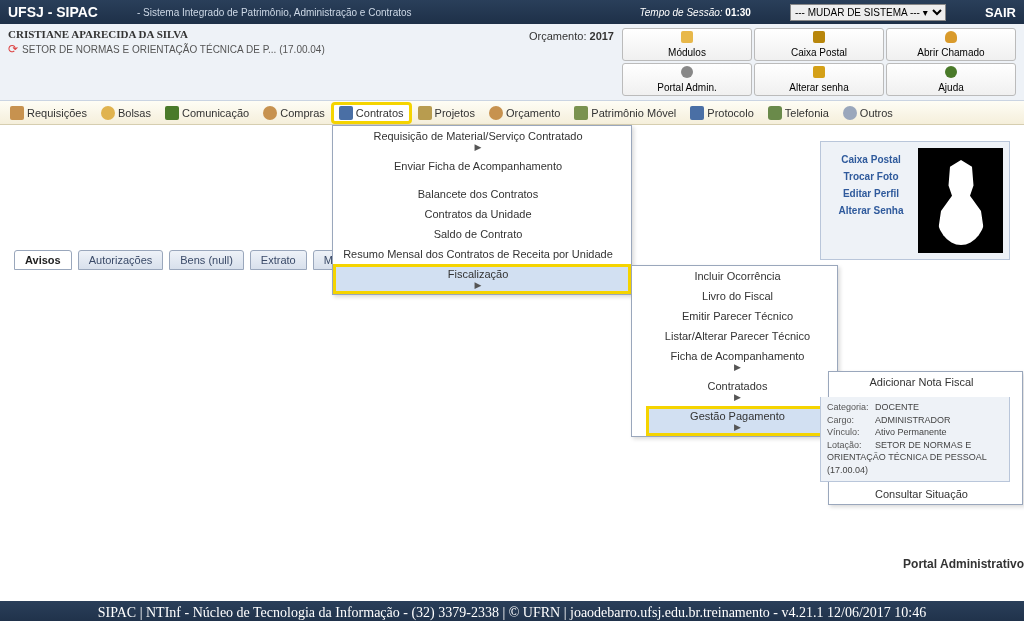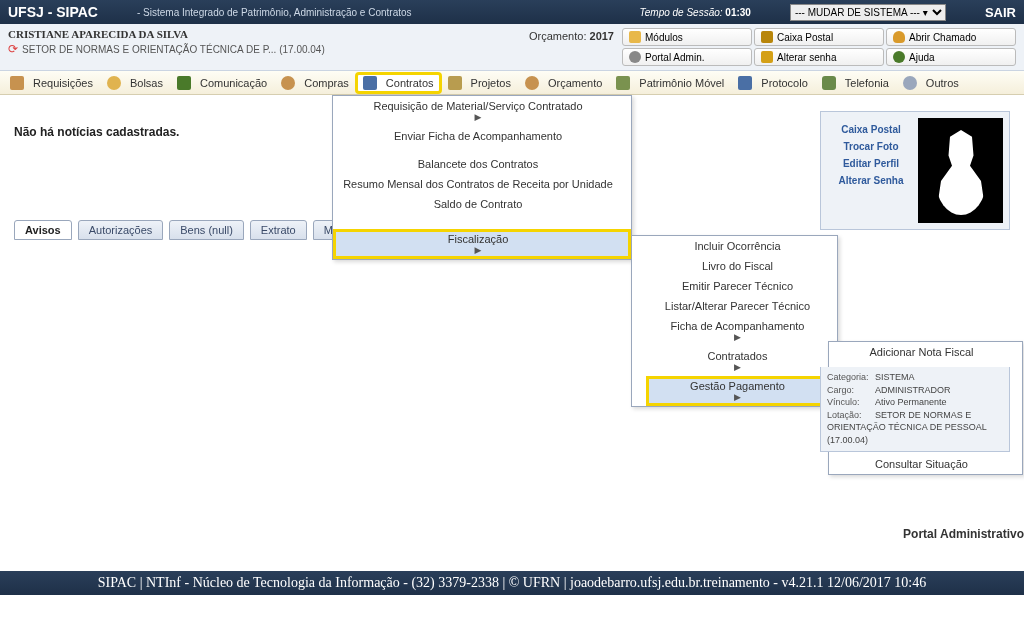--- a/index.html
+++ b/index.html
@@ -11,35 +11,35 @@
   .topbar .session b { font-style: normal; }
   .topbar select { font-size: 10px; border: 1px solid #888; background: #eee; height: 17px; }
   .topbar .sair { font-weight: bold; font-size: 13px; margin-left: 8px; color: #fff; cursor: pointer; }
   .infobar { background: #eef2f7; border-bottom: 1px solid #cad4e2; padding: 4px 8px; display: flex; }
   .infobar .left { flex: 1; }
   .infobar .username { font-family: Verdana; font-size: 11px; color: #333; font-weight: bold; }
   .infobar .sector { font-size: 10px; color: #555; display: flex; align-items: center; margin-top: 2px; }
   .refresh-icon { color: #d44; margin-right: 4px; font-size: 12px; }
   .infobar .mid { font-size: 11px; color: #333; padding-top: 2px; margin-right: 8px; }
   .btn-grid { display: grid; grid-template-columns: repeat(3, 130px); gap: 2px; }
-  .top-btn { background: linear-gradient(#fff,#f0f0f0); border: 1px solid #bbb; border-radius: 3px; font-size: 10px; padding: 2px 6px; display: flex; align-items: center; gap: 4px; cursor: pointer; }
+  .top-btn { background: linear-gradient(#fff,#f0f0f0); border: 1px solid #bbb; border-radius: 3px; font-size: 10px; padding: 2px 6px; display: flex; align-items: center; gap: 4px; cursor: pointer; flex-direction: column; }
   .top-btn .ico { width: 12px; height: 12px; display: inline-block; }
   .menubar { background: linear-gradient(#fefdf5, #f5efdb); border-bottom: 1px solid #d6ceb0; display: flex; align-items: center; height: 24px; padding: 0 4px; gap: 2px; }
-  .menuitem { display: flex; align-items: center; gap: 9px; padding: 2px 6px; font-size: 11px; color: #333; cursor: pointer; border-radius: 2px; }
+  .menuitem { display: flex; align-items: center; gap: 3px; padding: 2px 6px; font-size: 11px; color: #333; cursor: pointer; border-radius: 2px; }
   .menuitem.highlight { background: #fff; outline: 3px solid #f5d400; outline-offset: -1px; }
   .mico { width: 14px; height: 14px; display: inline-block; }
   .content { position: relative; padding: 30px 14px 10px 14px; min-height: 500px; background: #fff; }
   .nonews { font-size: 12px; font-weight: bold; color: #222; }
   .tabsrow { position: absolute; top: 125px; left: 14px; display: flex; gap: 6px; }
   .tab { border: 1px solid #9aa7bc; border-radius: 3px 3px 0 0; padding: 3px 10px; font-size: 11px; color: #3a4a68; background: linear-gradient(#eef2f8,#d8e0ec); cursor: pointer; }
   .tab.active { background: #fff; color: #222; font-weight: bold; }
   .dropdown { position: absolute; border: 1px solid #9aa7bc; background: #fff; box-shadow: 2px 2px 4px rgba(0,0,0,.15); font-size: 11px; }
   .drop1 { top: 0; left: 332px; width: 300px; }
   .dropdown .ditem { padding: 4px 18px 4px 10px; color: #333; cursor: pointer; display: flex; justify-content: space-between; align-items: center; flex-direction: column; }
-  .dropdown .ditem.hl { outline: 3px solid #f5d400; outline-offset: -3px; background: #d2e0f2; margin-top: 15px; }
+  .dropdown .ditem.hl { outline: 3px solid #f5d400; outline-offset: -3px; background: #d2e0f2; }
   .dropdown .ditem.hl2 { outline: 3px solid #f5d400; outline-offset: -3px; background: #d2e0f2; }
   .dropdown .arrow { font-size: 9px; color: #555; }
   .drop2 { top: 140px; left: 631px; width: 207px; padding-left: 14px; }
   .drop3 { top: 246px; left: 828px; width: 195px; }
   .userpanel { position: absolute; top: 16px; right: 14px; width: 190px; border: 1px solid #b9c6da; background: #eef2f7; padding: 6px; }
   .userpanel .links { float: left; text-align: center; width: 88px; }
   .userpanel .links a { display: block; font-size: 10px; color: #2f5a9c; font-weight: bold; margin: 6px 0; cursor: pointer; }
   .avatar { width: 85px; height: 105px; background: #000; float: right; position: relative; }
   .avatar::after { content: ""; position: absolute; left: 18px; top: 12px; width: 50px; height: 85px; background: #fff; border-radius: 25px 25px 45px 45px / 25px 25px 60px 60px; clip-path: polygon(50% 0, 72% 8%, 75% 30%, 68% 42%, 90% 60%, 100% 100%, 0 100%, 10% 60%, 32% 42%, 25% 30%, 28% 8%); }
   .userinfo { position: absolute; top: 272px; right: 14px; width: 190px; font-size: 9px; color: #444; line-height: 1.4; background: #eef2f7; padding: 4px 6px; border-left: 1px solid #b9c6da; border-right: 1px solid #b9c6da; border-bottom: 1px solid #b9c6da; }
@@ -149,40 +149,40 @@
       <span>Telefonia</span>
     </div>
   <div class="menuitem">
       <span class="mico m11"></span>
       <span>Outros</span>
     </div>
 </div>
 
 <div class="content">
 
-  <div class="nonews">Não há notícias cadastradas.</div>
 
   <div class="tabsrow">
     <div class="tab active">Avisos</div>
     <div class="tab">Autorizações</div>
     <div class="tab">Bens (null)</div>
     <div class="tab">Extrato</div>
     <div class="tab">Mat</div>
   </div>
 
   <div class="dropdown drop1">
     <div class="ditem">
         <span>Requisição de Material/Serviço Contratado</span>
         <span class="arrow">▶</span>
       </div>
     <div class="ditem">Enviar Ficha de Acompanhamento</div>
     <div style="height:8px"></div>
     <div class="ditem">Balancete dos Contratos</div>
+    <div class="ditem">Contratos da Unidade</div>
+    <div class="ditem">Saldo de Contrato</div>
     <div class="ditem">Resumo Mensal dos Contratos de Receita por Unidade</div>
-    <div class="ditem">Saldo de Contrato</div>
     <div class="ditem hl">
         <span>Fiscalização</span>
         <span class="arrow">▶</span>
       </div>
   </div>
 
   <div class="dropdown drop2">
     <div class="ditem">Incluir Ocorrência</div>
     <div class="ditem">Livro do Fiscal</div>
     <div class="ditem">Emitir Parecer Técnico</div>
@@ -215,21 +215,21 @@
       <a>Caixa Postal</a>
       <a>Trocar Foto</a>
       <a>Editar Perfil</a>
       <a>Alterar Senha</a>
     </div>
     <div class="avatar"></div>
     <div class="cb"></div>
   </div>
 
   <div class="userinfo">
-    <div><span class="lbl">Categoria:</span><span>SISTEMA</span></div>
+    <div><span class="lbl">Categoria:</span><span>DOCENTE</span></div>
     <div><span class="lbl">Cargo:</span><span>ADMINISTRADOR</span></div>
     <div><span class="lbl">Vínculo:</span><span>Ativo Permanente</span></div>
     <div><span class="lbl">Lotação:</span><span>SETOR DE NORMAS E ORIENTAÇÃO TÉCNICA DE PESSOAL (17.00.04)</span></div>
   </div>
 
   <div class="ftitle">Portal Administrativo</div>
 
   <div class="footer">SIPAC | NTInf - Núcleo de Tecnologia da Informação - (32) 3379-2338 | © UFRN | joaodebarro.ufsj.edu.br.treinamento - v4.21.1 12/06/2017 10:46</div>
 </div>
 

